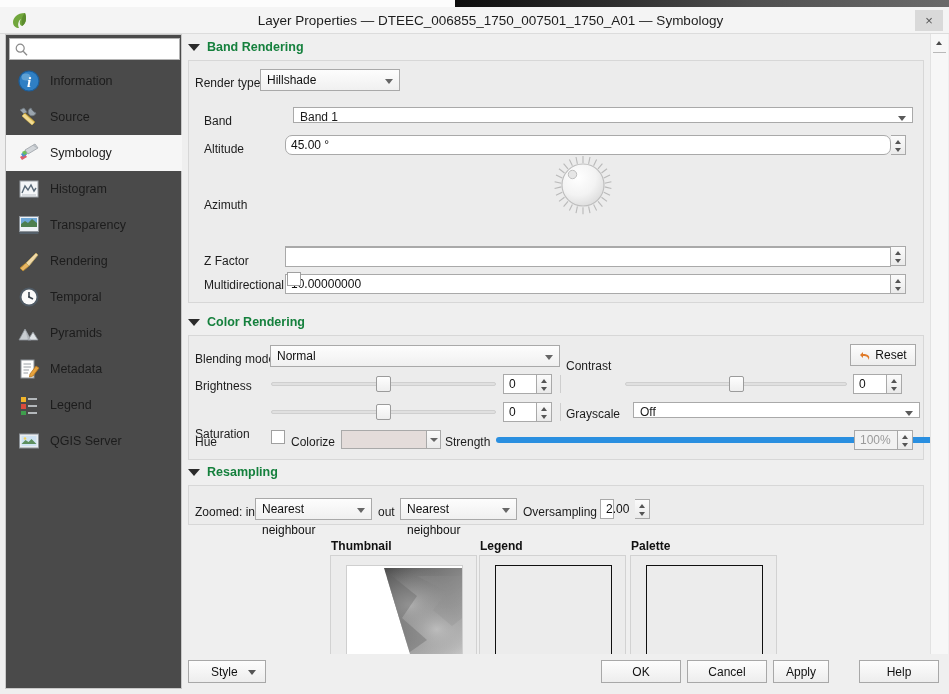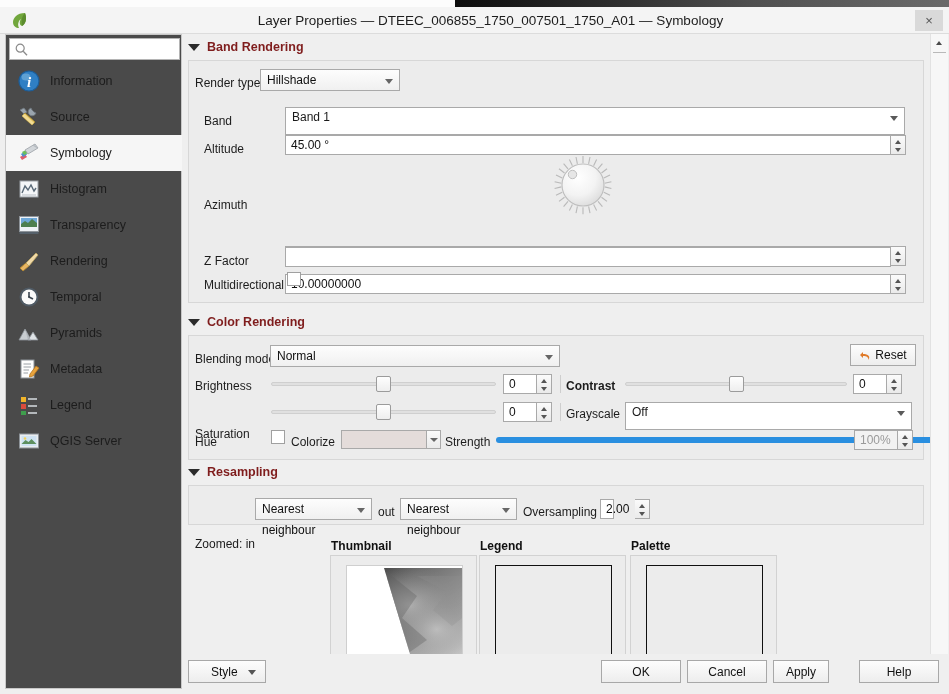--- a/index.html
+++ b/index.html
@@ -44,36 +44,36 @@
 
   
   .content { position:absolute; left:182px; top:34px; width:748px; height:620px;
     background:#efefef; overflow:hidden; }
   .scrolltrack { position:absolute; left:930px; top:34px; width:18px; height:620px;
     background:#f7f7f7; border-left:1px solid #e2e2e2; }
   .scrollup { position:absolute; left:932px; top:36px; width:14px; height:14px; }
   .scrollthumbline { position:absolute; left:933px; top:52px; width:13px; height:1px; background:#b9b9b9; }
 
   
-  .grp-hdr { display:flex; align-items:center; gap:7px; font-weight:bold; font-size:12.5px; color:#7f1d1d; }
+  .grp-hdr { display:flex; align-items:center; gap:7px; font-weight:bold; font-size:12.5px; color:#15803d; }
   .tri { width:0; height:0; border-left:6px solid transparent; border-right:6px solid transparent;
     border-top:7px solid #2a2a2a; }
 
   .panel { background:#ececec; border:1px solid #d7d7d7; }
 
   .lbl { font-size:12px; color:#1c1c1c; }
 
   .fld { background:#fff; border:1px solid #a9a9a9; height:20px; font-size:12px;
     padding:0 5px; line-height:19px; color:#101010; }
   .combo { background:linear-gradient(#fdfdfd,#f0f0f0); border:1px solid #a9a9a9; height:22px;
     font-size:12px; padding:0 20px 0 6px; line-height:21px; color:#101010; position:relative; cursor:pointer; }
   .combo .arr { position:absolute; right:6px; top:9px; width:0;height:0;
     border-left:4.5px solid transparent;border-right:4.5px solid transparent;border-top:5px solid #666; }
-  .flatcombo { background:#fff; border:1px solid #a9a9a9; height:28px; font-size:12px;
-    padding:0 20px 0 6px; line-height:19px; position:relative; cursor:pointer; }
+  .flatcombo { background:#fff; border:1px solid #a9a9a9; height:16px; font-size:12px;
+    padding:0 20px 0 6px; line-height:19px; position:relative; cursor:pointer;margin-left:8px; }
   .flatcombo .arr { position:absolute; right:6px; top:8px; width:0;height:0;
     border-left:4.5px solid transparent;border-right:4.5px solid transparent;border-top:5px solid #5a5a5a; }
 
   .spin { position:absolute; width:15px; height:20px; border:1px solid #a9a9a9; border-left:none;
     background:linear-gradient(#fbfbfb,#eaeaea); cursor:pointer; }
   .spin .up { position:absolute; left:4px; top:4px; width:0;height:0;
     border-left:3.5px solid transparent;border-right:3.5px solid transparent;border-bottom:4px solid #555; }
   .spin .dn { position:absolute; left:4px; top:12px; width:0;height:0;
     border-left:3.5px solid transparent;border-right:3.5px solid transparent;border-top:4px solid #555; }
 
@@ -282,21 +282,21 @@
     <span class="arr"></span>
   </div>
 
   <span class="lbl" style="position:absolute;left:22px;top:80px;">Band</span>
   <div class="flatcombo" style="position:absolute;left:103px;top:73px;width:620px;">
     <span>Band 1</span>
     <span class="arr"></span>
   </div>
 
   <span class="lbl" style="position:absolute;left:22px;top:108px;">Altitude</span>
-  <div class="fld" style="position:absolute;left:103px;top:101px;width:606px;">
+  <div class="fld" style="position:absolute;left:103px;top:101px;width:606px;border-radius:7px;">
     <span>45.00 °</span>
   </div>
   <div class="spin" style="position:absolute;left:709px;top:101px;">
     <span class="up"></span>
     <span class="dn"></span>
   </div>
 
   <span style="position:absolute;left:368px;top:120px;">
     <svg width="66" height="62" viewBox="0 0 66 62">
       <g stroke="#b9b9b9" stroke-width="1.1">
@@ -389,21 +389,21 @@
     <div class="handle" style="left:105px;"></div>
   </div>
   <div class="fld" style="position:absolute;left:321px;top:340px;width:34px;">
     <span>0</span>
   </div>
   <div class="spin" style="position:absolute;left:355px;top:340px;">
     <span class="up"></span>
     <span class="dn"></span>
   </div>
   <div style="position:absolute;left:378px;top:341px;width:1px;height:18px;background:#cecece;"></div>
-  <span class="lbl" style="position:absolute;left:384px;top:345px;font-weight:bold;">Contrast</span>
+  <span class="lbl" style="position:absolute;left:384px;top:325px;">Contrast</span>
   <div class="slider" style="position:absolute;left:443px;top:341px;width:222px;">
     <div class="track"></div>
     <div class="handle" style="left:104px;"></div>
   </div>
   <div class="fld" style="position:absolute;left:671px;top:340px;width:34px;">
     <span>0</span>
   </div>
   <div class="spin" style="position:absolute;left:705px;top:340px;">
     <span class="up"></span>
     <span class="dn"></span>
@@ -447,21 +447,21 @@
     <span class="up"></span>
     <span class="dn"></span>
   </div>
 
   <div class="grp-hdr" style="position:absolute;left:6px;top:431px;">
     <span class="tri"></span>
     <span>Resampling</span>
   </div>
   <div class="panel" style="position:absolute;left:6px;top:451px;width:736px;height:40px;"></div>
 
-  <span class="lbl" style="position:absolute;left:13px;top:471px;margin-top:32px;">Zoomed: in</span>
+  <span class="lbl" style="position:absolute;left:13px;top:471px;">Zoomed: in</span>
   <div class="combo" style="position:absolute;left:73px;top:464px;width:117px;">
     <span>Nearest neighbour</span>
     <span class="arr"></span>
   </div>
   <span class="lbl" style="position:absolute;left:196px;top:471px;">out</span>
   <div class="combo" style="position:absolute;left:218px;top:464px;width:117px;">
     <span>Nearest neighbour</span>
     <span class="arr"></span>
   </div>
   <span class="lbl" style="position:absolute;left:341px;top:471px;">Oversampling</span>

